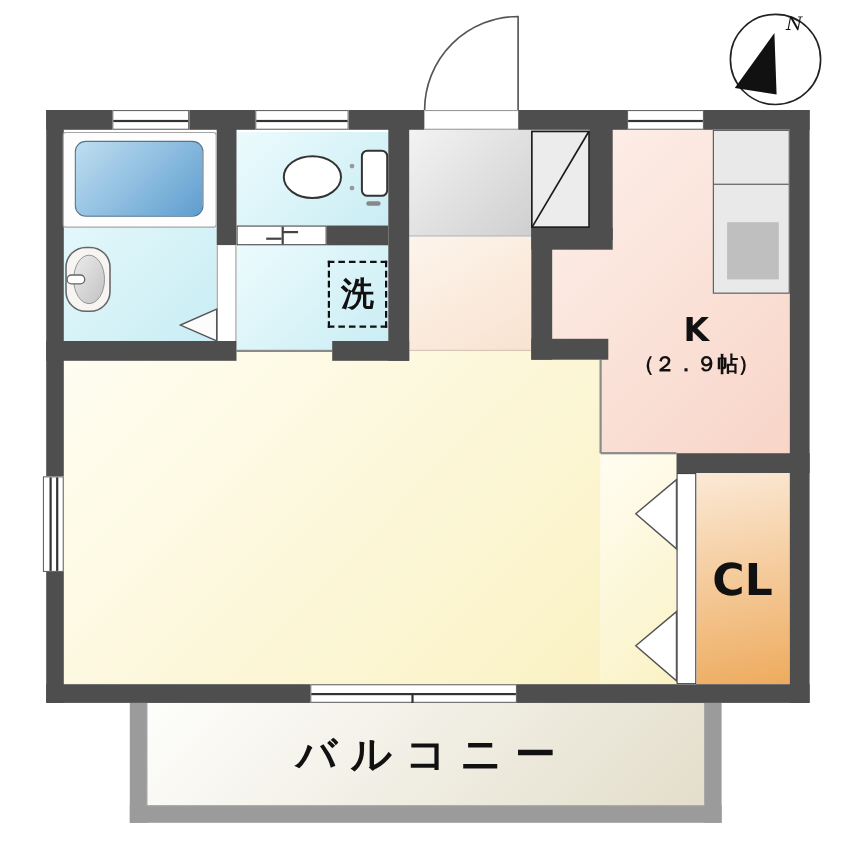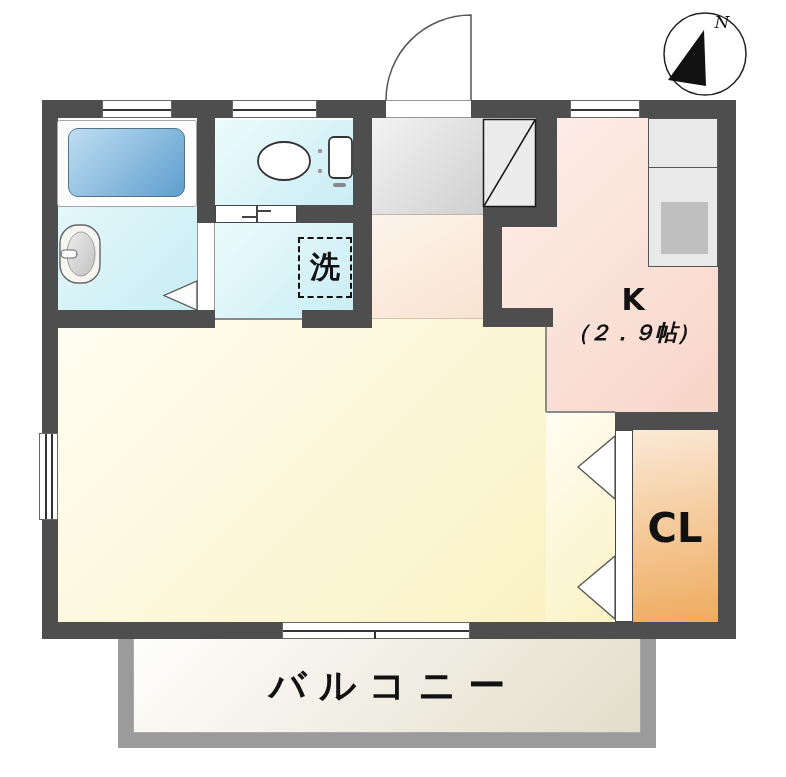--- a/index.html
+++ b/index.html
@@ -155,20 +155,20 @@
       <path d="M 615 436 L 615 499 L 578 467 Z" fill="#fff" stroke="#555" stroke-width="1.3"></path>
       <path d="M 615 556 L 615 619 L 578 587 Z" fill="#fff" stroke="#555" stroke-width="1.3"></path>
     </g>
   </svg>
 
   <span class="label" style="left:722px;top:22px;font-size:17px;font-style:italic;font-weight:500;font-family:'DejaVu Serif',serif;">N</span>
 
 
   <div class="label" style="left:633px;top:313px;line-height:1.25;">
     <span style="display:block;font-size:30px;">K</span>
-    <span style="display:block;font-size:22px;font-style:italic;">（２．９帖）</span>
+    <span style="display:block;font-size:19px;">（２．９帖）</span>
   </div>
 
   <span class="label" style="left:675px;top:528px;font-size:40px;">CL</span>
 
   <span class="label" style="left:393px;top:686px;font-size:37px;letter-spacing:12px;">バルコニー</span>
 
 </div>
 
 </body></html>

